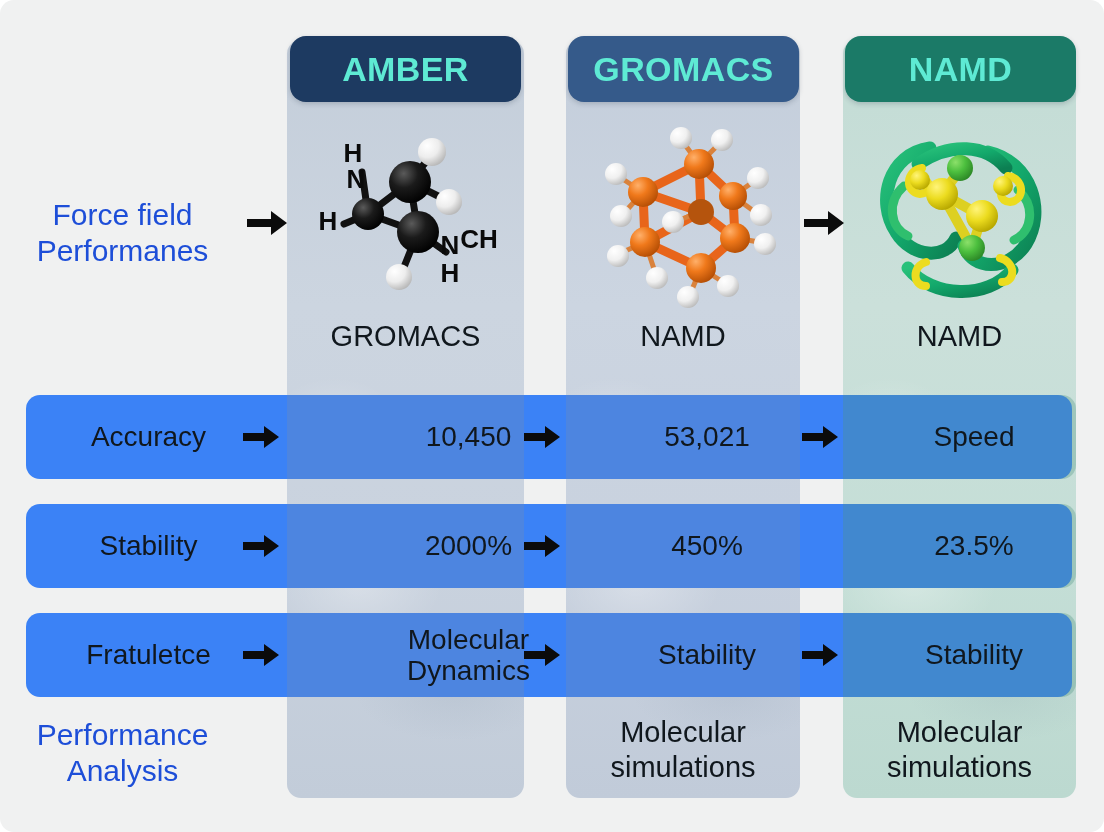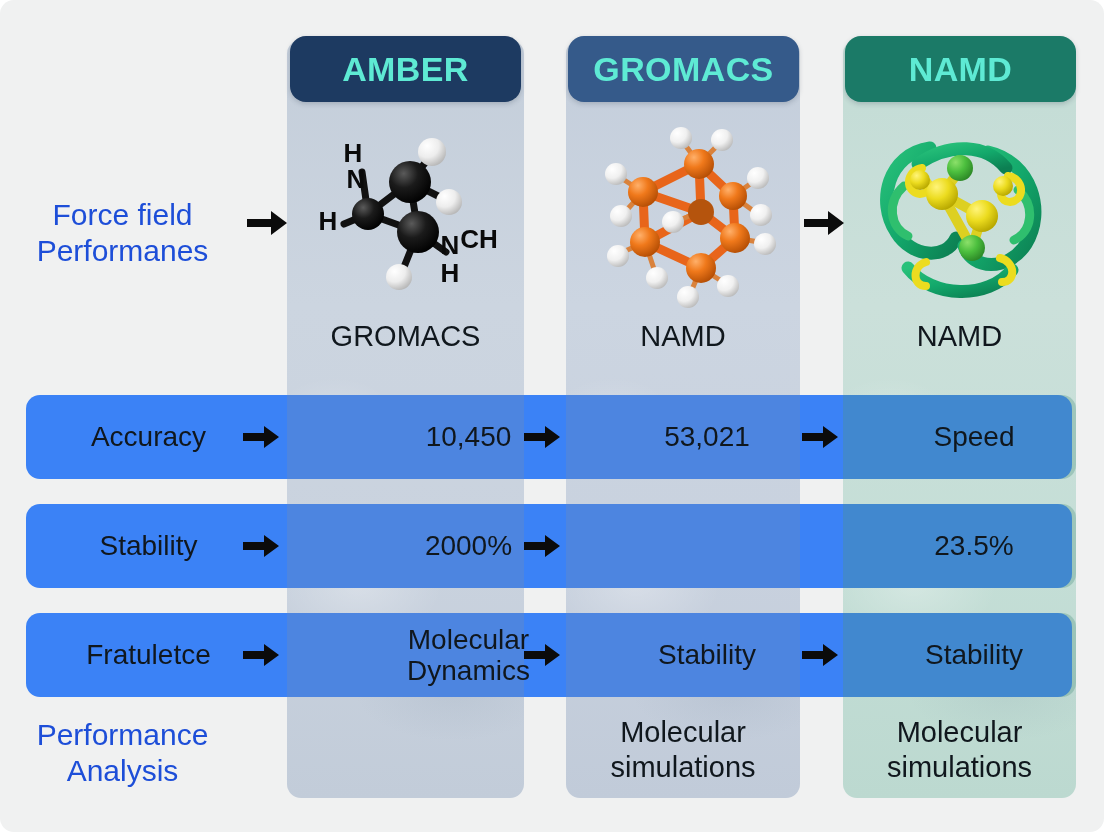--- a/index.html
+++ b/index.html
@@ -423,20 +423,21 @@
         <svg class="arrow-svg" viewBox="0 0 40 28">
           <path d="M2 10 H23 V3 L38 14 L23 25 V18 H2 Z" fill="#0b0b0b"></path>
         </svg>
       </div>
     <div class="cell v0">2000%</div>
     <div class="row-arrow a1">
         <svg class="arrow-svg" viewBox="0 0 40 28">
           <path d="M2 10 H23 V3 L38 14 L23 25 V18 H2 Z" fill="#0b0b0b"></path>
         </svg>
       </div>
+    <div class="cell v1">450%</div>
     <div class="cell v2">23.5%</div>
   </div>
 
   <div class="data-row" id="data-row-2">
     <div class="row-tint blue c0"></div>
     <div class="row-tint blue c1"></div>
     <div class="row-tint green c2"></div>
     <div class="cell label">Fratuletce</div>
     <div class="row-arrow a0">
         <svg class="arrow-svg" viewBox="0 0 40 28">

